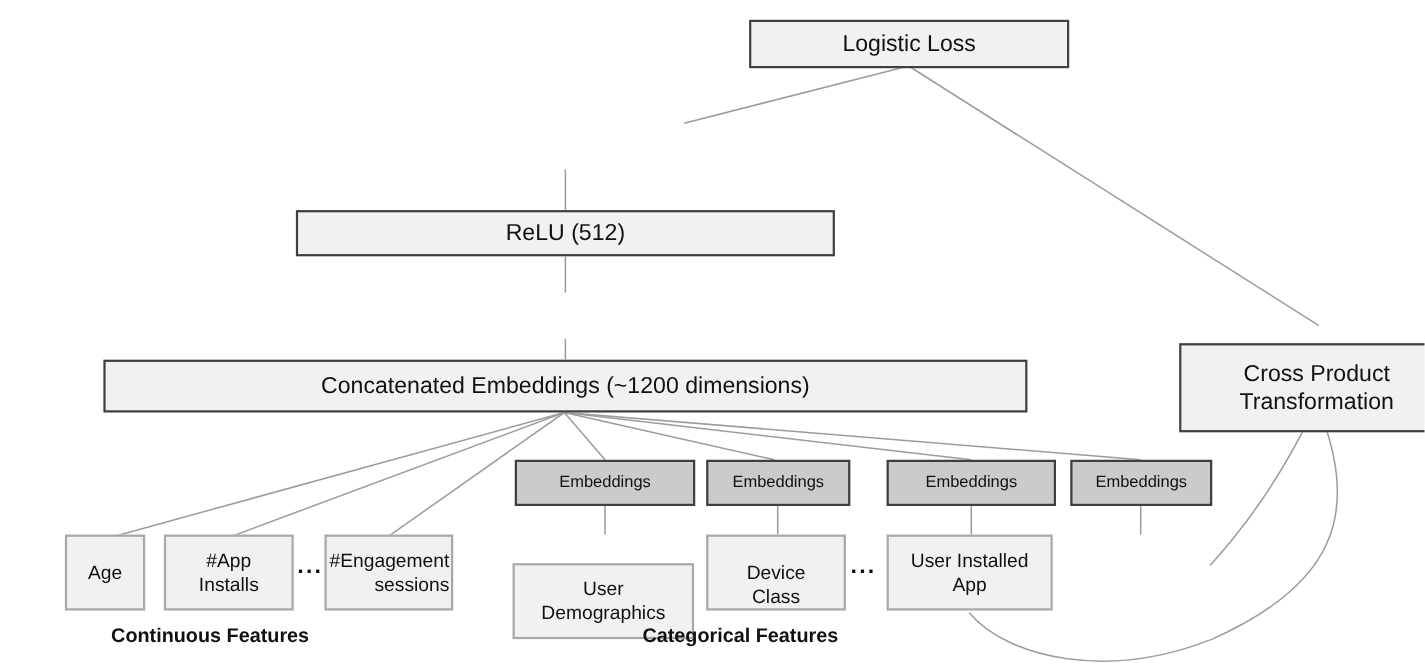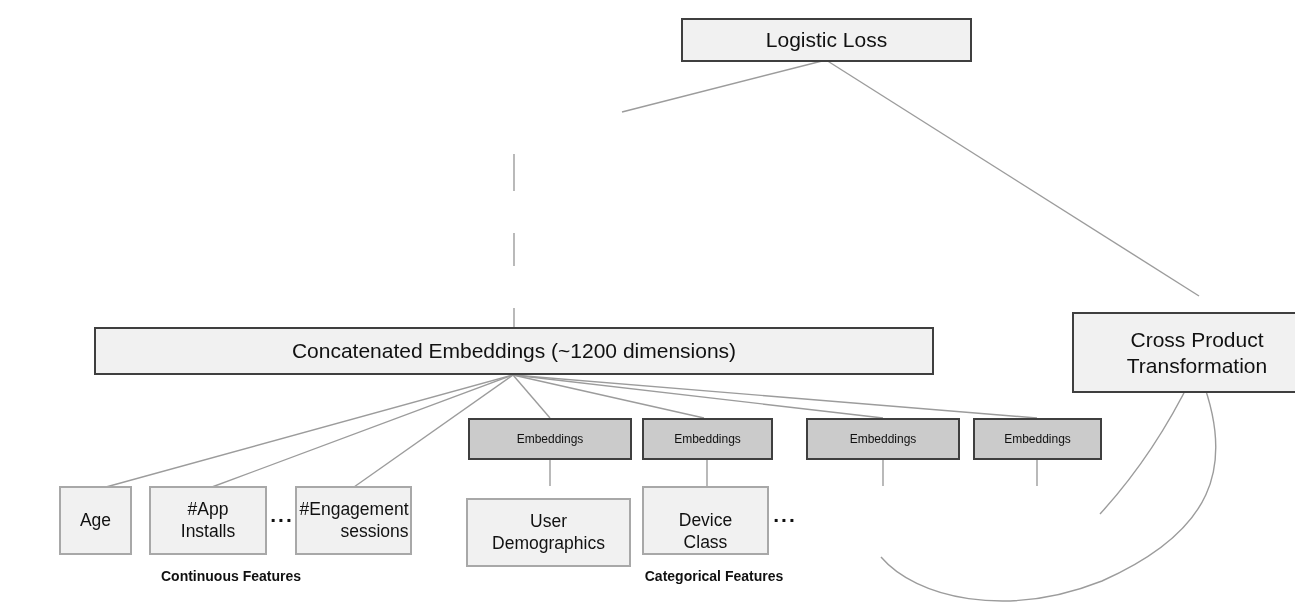--- a/index.html
+++ b/index.html
@@ -36,40 +36,39 @@
     line-height: 1.22;
   }
   .node span { display: inline-block; }
   .big {
     border: 2px solid #3f3f3f;
     font-size: 21px;
   }
   .emb {
     background: #cbcbcb;
     border: 2px solid #3f3f3f;
-    font-size: 12px;
+    font-size: 15px;
   }
   .feature {
     border: 2px solid #a8a8a8;
     font-size: 17.5px;
   }
   .dots {
     position: absolute;
     z-index: 1;
     font-size: 21px;
     font-weight: 700;
     letter-spacing: 2px;
     color: #111111;
   }
   .group-label {
     position: absolute;
     z-index: 1;
-    font-size: 14px;
+    font-size: 18px;
     font-weight: 700;
-    text-align: center;
     color: #111111;
   }
 </style>
 </head>
 <body>
 
 <div id="canvas">
 
   <svg id="connectors" viewBox="0 0 1295 611" xmlns="http://www.w3.org/2000/svg" fill="none" stroke="#9c9c9c" stroke-width="1.4">
 
@@ -95,20 +94,23 @@
 
     <path d="M 1148 377 Q 1110 455 1056 514"></path>
     <path d="M 1157 377 C 1192 468 1168 532 1058 581 C 962 619 872 598 837 557"></path>
   </svg>
 
   <div class="node big" style="left:637px; top:18px; width:291px; height:44px;">
     <span>Logistic Loss</span>
   </div>
 
 
+  <div class="node big" style="left:225px; top:191px; width:490px; height:42px;">
+    <span>ReLU (512)</span>
+  </div>
 
 
   <div class="node big" style="left:50px; top:327px; width:840px; height:48px;">
     <span>Concatenated Embeddings (~1200 dimensions)</span>
   </div>
 
   <div class="node big" style="left:1028px; top:312px; width:250px; height:81px;">
     <span style="max-width:200px;">Cross Product Transformation</span>
   </div>
 
@@ -132,29 +134,32 @@
   <div class="node feature" style="left:105px; top:486px; width:118px; height:69px;">
     <span style="max-width:72px;">#App Installs</span>
   </div>
 
   <div class="dots" style="left:224px; top:503px; width:28px; text-align:center;">...</div>
 
   <div class="node feature" style="left:251px; top:486px; width:117px; height:69px;text-align:right;">
     <span style="max-width:110px;">#Engagement sessions</span>
   </div>
 
-  <div class="node feature" style="left:422px; top:498px; width:165px; height:69px;justify-content:center;">
+  <div class="node feature" style="left:422px; top:512px; width:165px; height:69px;justify-content:center;">
     <span style="max-width:120px;">User Demographics</span>
   </div>
 
   <div class="node feature" style="left:598px; top:486px; width:127px; height:69px;align-items:flex-end;">
     <span style="max-width:70px;">Device Class</span>
   </div>
 
   <div class="dots" style="left:727px; top:503px; width:28px; text-align:center;">...</div>
 
+  <div class="node feature" style="left:762px; top:486px; width:151px; height:69px;">
+    <span style="max-width:112px;">User Installed App</span>
+  </div>
 
 
   <div class="group-label" style="left:57px; top:568px; width:260px;">Continuous Features</div>
 
   <div class="group-label" style="left:540px; top:568px; width:260px;">Categorical Features</div>
 
 </div>
 
 </body></html>

